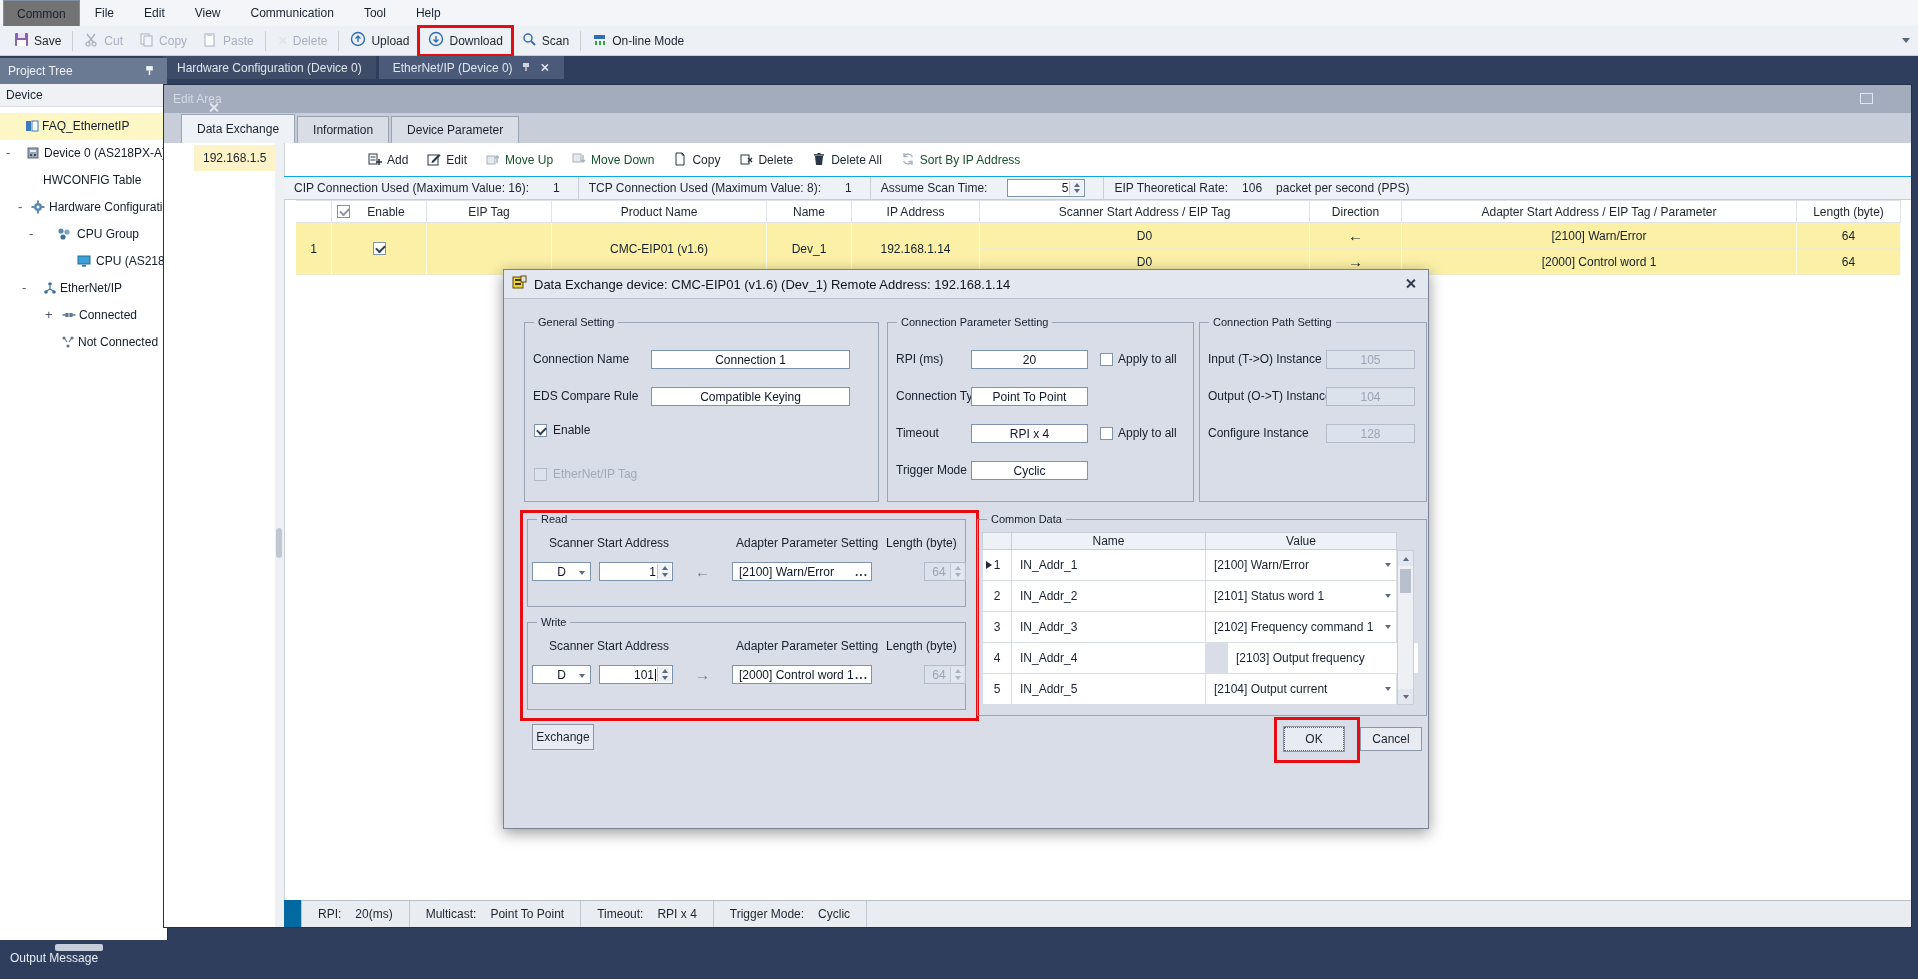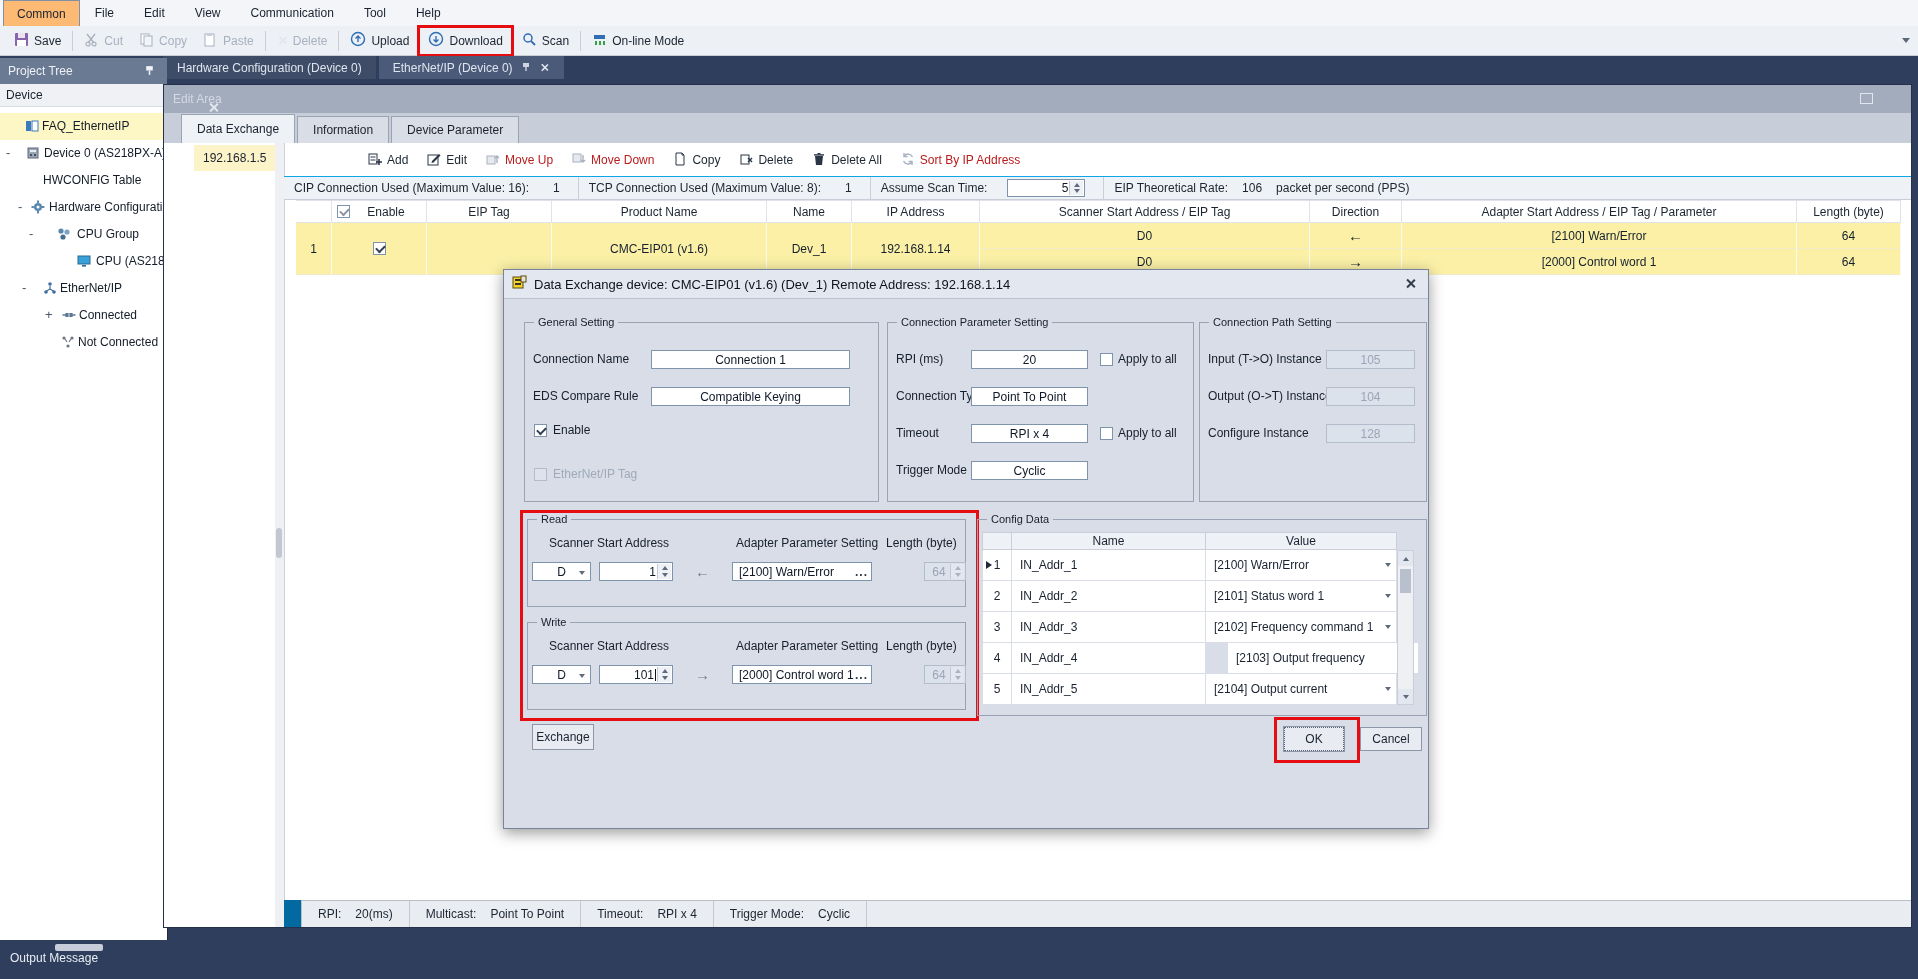--- a/index.html
+++ b/index.html
@@ -3,21 +3,21 @@
 <meta charset="utf-8">
 <style>
   html,body{margin:0;padding:0;background:#1d2536;}
   #app{position:relative;width:1918px;height:979px;background:#2f3e5c;font-family:"Liberation Sans","DejaVu Sans",sans-serif;overflow:hidden;}
   .ab{position:absolute;}
   .nosel{user-select:none;}
 
   
   #menubar{left:0;top:0;width:1918px;height:26px;background:#f3f5f8;border-bottom:1px solid #ccd1da;display:flex;align-items:stretch;}
   .mi{display:flex;align-items:center;padding:0 15px;font-size:12px;color:#1a2230;}
-  .mi.sel{background:#fdba74;border:1px solid #8290a6;border-bottom:none;margin-left:3px;padding:0 13px;}
+  .mi.sel{background:#737373;border:1px solid #8290a6;border-bottom:none;margin-left:3px;padding:0 13px;}
 
   
   #toolbar{left:0;top:26px;width:1918px;height:30px;background:#edf0f5;border-bottom:1px solid #c8cdd6;display:flex;align-items:center;padding-left:6px;box-sizing:border-box;}
   .tbtn{display:flex;align-items:center;gap:5px;font-size:12px;padding:0 8px;height:26px;color:#1c2530;}
   .tbtn.dis{color:#a8b1bf;}
   .tsep{width:1px;height:20px;background:#c8cdd6;margin:0 3px;}
   .redbox{border:3px solid #e60d12;display:flex;align-items:center;height:26px;}
   #tb-chevron{right:8px;top:38px;width:0;height:0;border-left:4px solid transparent;border-right:4px solid transparent;border-top:5px solid #5c6878;}
 
   
@@ -53,21 +53,21 @@
   #ea-body{position:absolute;left:0;top:58px;right:0;bottom:0;background:#ffffff;overflow:hidden;}
   #list-panel{position:absolute;left:30px;top:0;width:81px;height:100%;background:#ffffff;border-right:1px solid #c6ccd4;}
   #list-row{position:absolute;left:0;top:2px;width:81px;height:26px;background:#fdf3c9;font-size:12px;color:#1a222e;display:flex;align-items:center;padding-left:9px;box-sizing:border-box;}
   #vscroll{position:absolute;left:111px;top:0;width:9px;height:100%;background:#eef0f3;border-right:1px solid #cdd2d9;}
   #vthumb{position:absolute;left:1px;top:385px;width:6px;height:30px;background:#c2c8d2;border-radius:3px;}
   #content{position:absolute;left:120px;top:0;right:0;bottom:0;}
 
   
   #ctb{position:absolute;left:0;top:2px;right:0;height:30px;display:flex;align-items:center;padding-left:84px;}
   .cbtn{display:flex;align-items:center;gap:5px;margin-right:19px;font-size:12px;color:#1c2530;}
-  .cbtn.dis{color:#b91c1c;}
+  .cbtn.dis{color:#14532d;}
 
   
   #stats{position:absolute;left:0;top:33px;right:0;height:22px;background:#eef1f6;border-top:1px solid #0ea5e9;border-bottom:1px solid #c9ced8;display:flex;align-items:center;font-size:12px;color:#1c2530;}
   .stat{display:flex;align-items:center;height:100%;padding:0 18px 0 10px;border-right:1px solid #c9ced8;gap:24px;}
   .stat.last{border-right:none;gap:14px;}
 
   
   .f{position:absolute;background:#fff;border:1px solid #7e93ac;font-size:12px;color:#0f1826;display:flex;align-items:center;justify-content:center;height:19px;box-sizing:border-box;}
   .f.left{justify-content:flex-start;padding-left:6px;}
   .f.right{justify-content:flex-end;padding-right:16px;}
@@ -600,21 +600,21 @@
             <span class="sp gray dim">
                 <span class="tu"></span>
                 <span class="td"></span>
               </span>
           </span>
         </div>
 
         <div class="redrect" style="left:16px;top:240px;width:453px;height:205px;"></div>
 
         <div class="grp" style="left:473px;top:249px;width:448px;height:195px;">
-          <span class="leg">Config Data</span>
+          <span class="leg">Common Data</span>
 
           <div class="cgh" style="left:4px;top:12px;width:30px;border-left:1px solid #c9ced8;"></div>
           <div class="cgh" style="left:34px;top:12px;width:194px;">
               <span>Name</span>
             </div>
           <div class="cgh" style="left:228px;top:12px;width:191px;">
               <span>Value</span>
             </div>
 
           <div class="cgc cgnum" style="left:4px;top:30px;width:30px;border-left:1px solid #d9dde4;">

